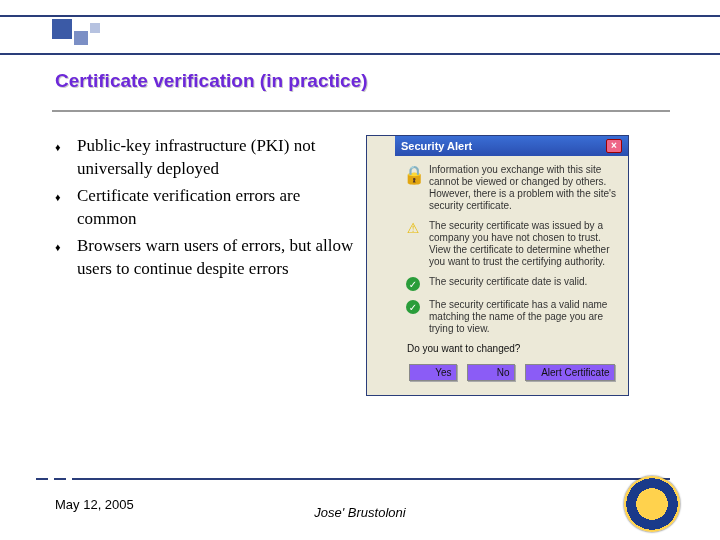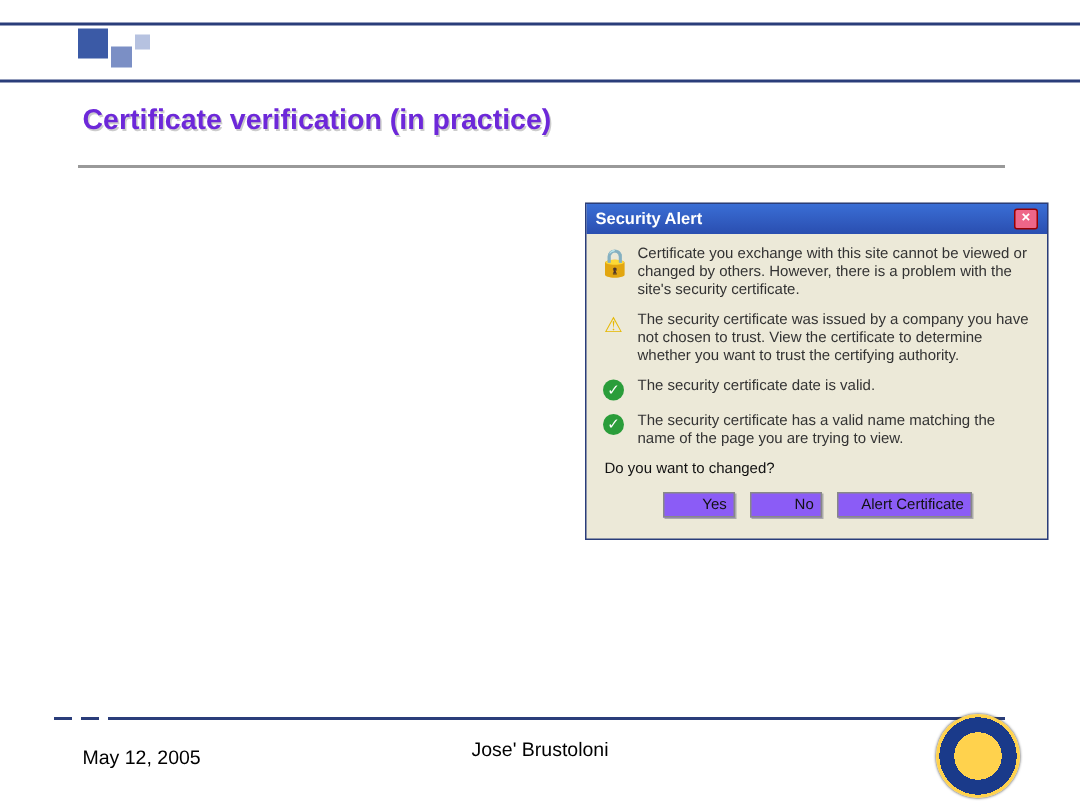--- a/index.html
+++ b/index.html
@@ -76,27 +76,28 @@
     font-style: italic;
     font-weight: bold;
     border-bottom: 2px solid #000;
     padding-bottom: 1px;
   }
 
   
   .dialog {
     position: absolute;
     top: 135px;
-    left: 390px;
-    width: 309px;
+    left: 366px;
+    width: 263px;
     border: 1px solid #2a3d7a;
     background: #ece9d8;
     font-family: Tahoma, sans-serif;
     font-size: 10px;
     color: #111;
+    padding-left: 28px;
   }
   .dlg-title {
     background: linear-gradient(#3a6ed5,#2a4eb0);
     color: #fff;
     padding: 3px 6px;
     font-weight: bold;
     font-size: 11px;
     display: flex;
     justify-content: space-between;
     align-items: center;
@@ -137,22 +138,22 @@
     left:36px; right:50px;
     bottom: 60px;
     height: 2px;
     background: linear-gradient(to right, #2a3d7a 0 12px, transparent 12px 18px, #2a3d7a 18px 30px, transparent 30px 36px, #2a3d7a 36px 46px, #2a3d7a 46px);
   }
   .footer-left {
     position:absolute; bottom: 28px; left: 55px;
     font-size: 13px; font-family: Arial;
   }
   .footer-center {
-    position:absolute; bottom: 33px; left: 0; right:0;
-    text-align:center; font-size:13px; font-family: Arial;
+    position:absolute; bottom: 20px; left: 0; right:0;
+    text-align:center; font-size:13px; font-family: Arial; font-style: italic;
   }
   .page-num {
     position:absolute; bottom: 28px; right: 50px;
     font-size:13px; font-family: Arial;
   }
   .seal {
     position:absolute; bottom: 8px; right: 40px;
     width:56px; height:56px; border-radius:50%;
     background: radial-gradient(circle at 50% 50%, #ffd24d 0 40%, #1a3a8a 40% 65%, #ffd24d 65% 75%, #1a3a8a 75% 100%);
     box-shadow: 0 0 2px #333;
@@ -166,31 +167,36 @@
     <div class="sq1"></div>
       <div class="sq2"></div>
       <div class="sq3"></div>
   </div>
 </div>
 
 <h1 class="title">Certificate verification (in practice)</h1>
 <div class="title-underline"></div>
 
 <div class="content">
+  <ul>
+    <li>Public-key infrastructure (PKI) not universally deployed</li>
+    <li>Certificate verification errors are common</li>
+    <li>Browsers warn users of errors, but allow users to continue despite errors</li>
+  </ul>
 </div>
 
 <div class="dialog">
   <div class="dlg-title">
     <span>Security Alert</span>
     <span class="dlg-close">×</span>
   </div>
   <div class="dlg-body">
     <div class="dlg-row">
       <div class="dlg-icon lock-icon">🔒</div>
-      <div class="dlg-text">Certificate you exchange with this site cannot be viewed or changed by others. However, there is a problem with the site's security certificate.</div>
+      <div class="dlg-text">Information you exchange with this site cannot be viewed or changed by others. However, there is a problem with the site's security certificate.</div>
     </div>
     <div class="dlg-row">
       <div class="dlg-icon warn">⚠</div>
       <div class="dlg-text">The security certificate was issued by a company you have not chosen to trust. View the certificate to determine whether you want to trust the certifying authority.</div>
     </div>
     <div class="dlg-row">
       <div class="dlg-icon"><span class="ok">✓</span></div>
       <div class="dlg-text">The security certificate date is valid.</div>
     </div>
     <div class="dlg-row">

